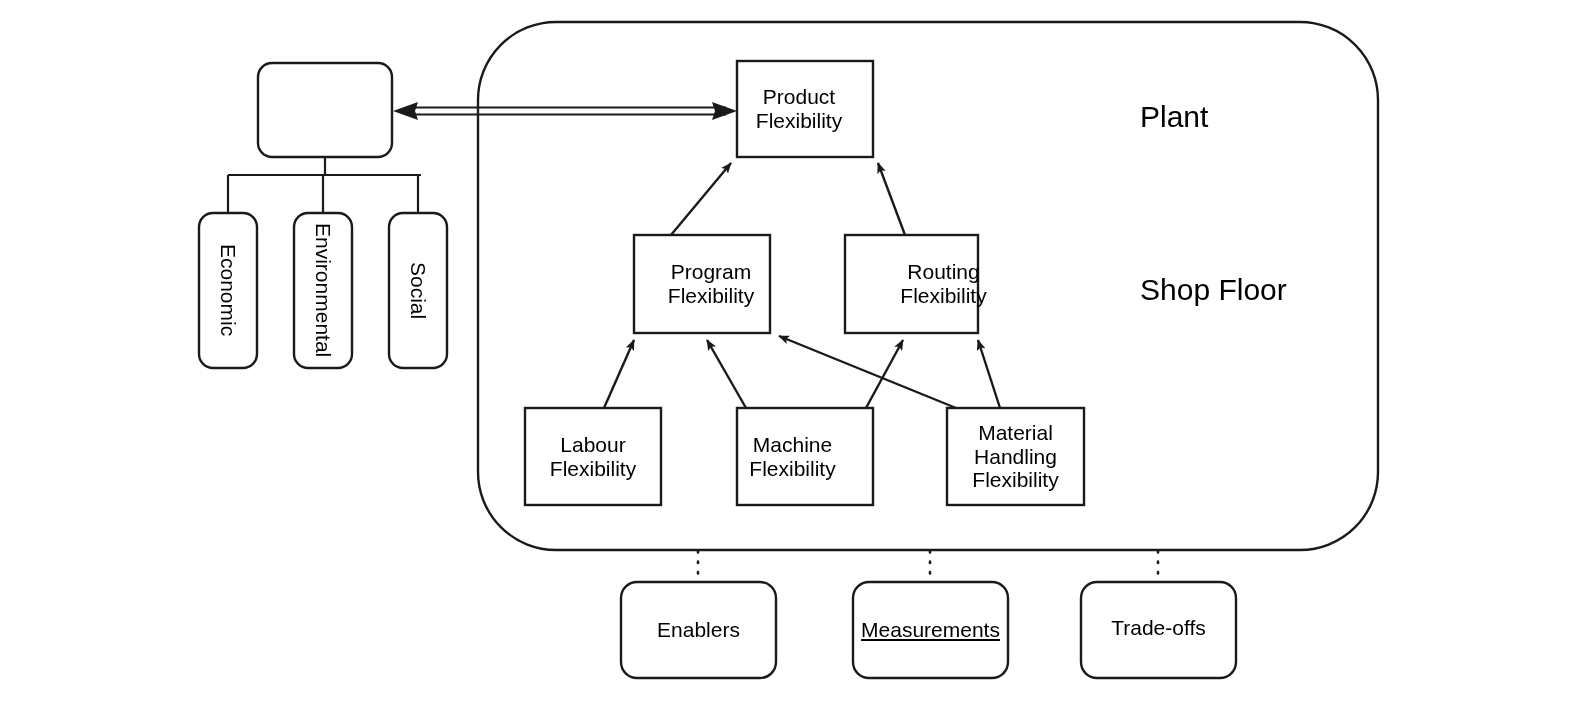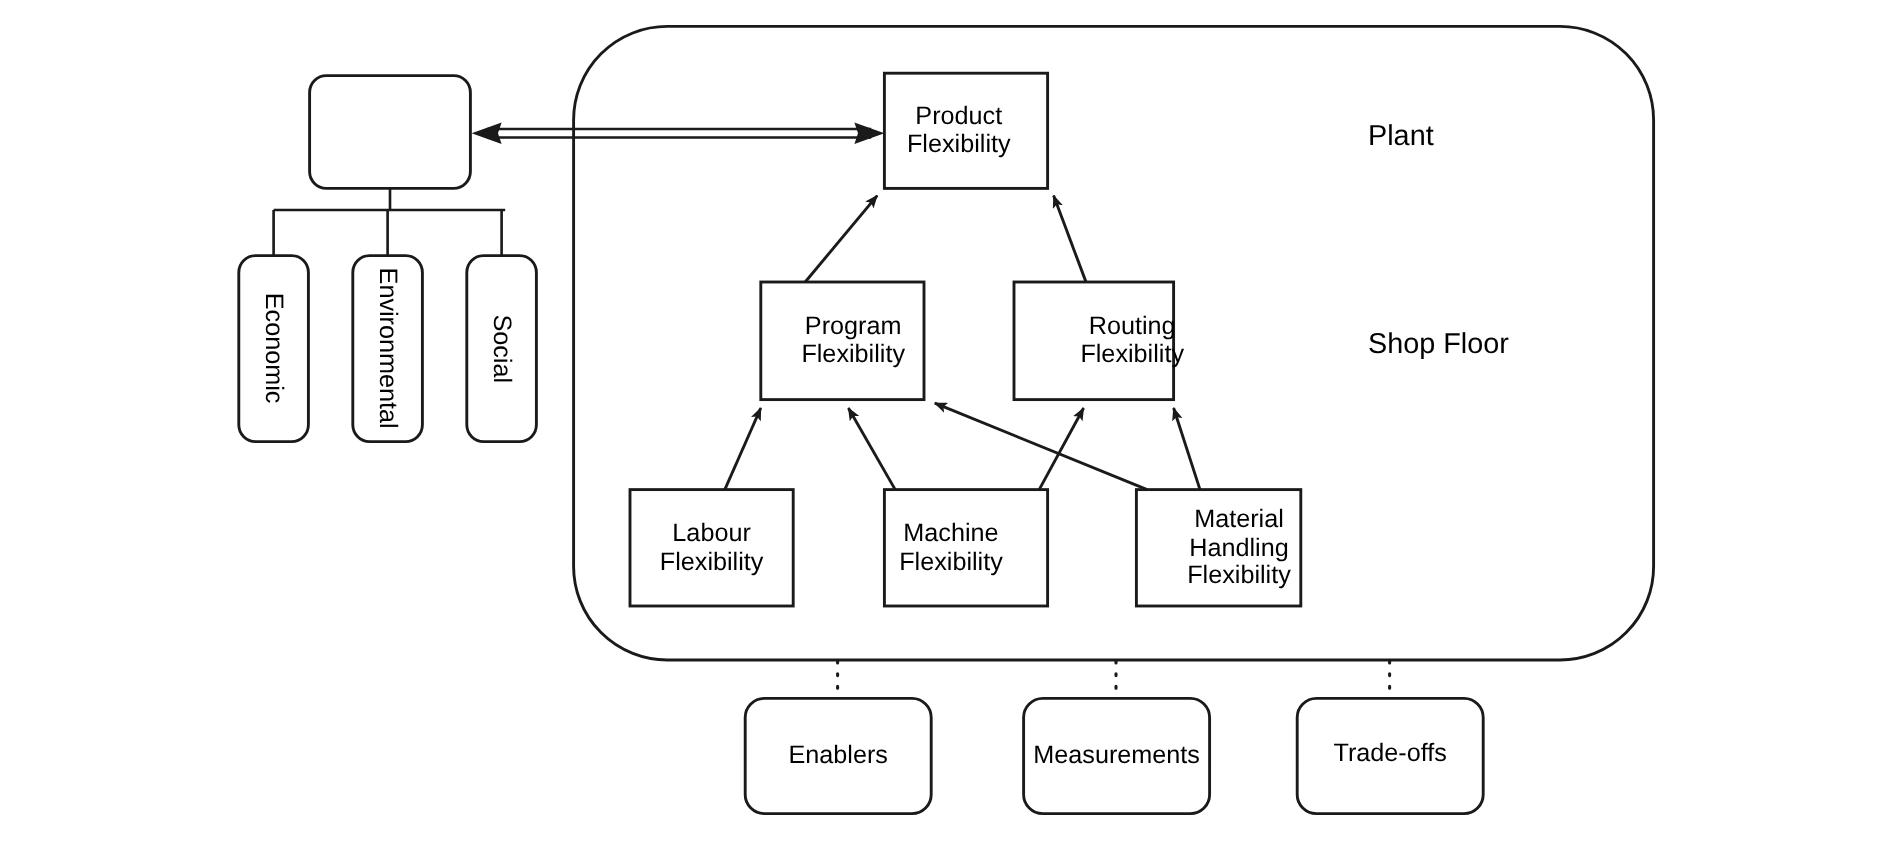--- a/index.html
+++ b/index.html
@@ -34,21 +34,21 @@
     white-space: pre-line;
     pointer-events: none;
   }
   .node-label.vertical {
     writing-mode: vertical-rl;
     text-orientation: mixed;
   }
   .level-label {
     position: absolute;
     color: #000000;
-    font-size: 24px;
+    font-size: 30px;
     white-space: nowrap;
   }
   .hit {
     position: absolute;
   }
 </style>
 </head>
 <body>
 
 <div id="canvas">
@@ -146,29 +146,29 @@
 
   <div class="hit" style="left:525px; top:408px; width:136px; height:97px;"></div>
   <div class="node-label" style="left:525px; top:408px; width:136px; height:97px;">Labour
 Flexibility</div>
 
   <div class="hit" style="left:737px; top:408px; width:136px; height:97px;"></div>
   <div class="node-label" style="left:737px; top:408px; width:111px; height:97px;">Machine
 Flexibility</div>
 
   <div class="hit" style="left:947px; top:408px; width:137px; height:97px;"></div>
-  <div class="node-label" style="left:947px; top:408px; width:137px; height:97px;padding-left:17px;">Material
+  <div class="node-label" style="left:947px; top:408px; width:137px; height:97px;">Material
 Handling
 Flexibility</div>
 
   <div class="hit" style="left:621px; top:582px; width:155px; height:96px;"></div>
   <div class="node-label" style="left:621px; top:582px; width:155px; height:96px;">Enablers</div>
 
   <div class="hit" style="left:853px; top:582px; width:155px; height:96px;"></div>
-  <div class="node-label" style="left:853px; top:582px; width:155px; height:96px;">Measurements</div>
+  <div class="node-label" style="left:853px; top:582px; width:155px; height:96px;text-decoration:underline;">Measurements</div>
 
   <div class="hit" style="left:1081px; top:582px; width:155px; height:96px;"></div>
   <div class="node-label" style="left:1081px; top:582px; width:155px; height:92px;">Trade-offs</div>
 
   <div class="level-label" style="left:1140px; top:100px;">Plant</div>
   <div class="level-label" style="left:1140px; top:273px;text-align:right;">Shop Floor</div>
 
 </div>
 
 </body></html>

